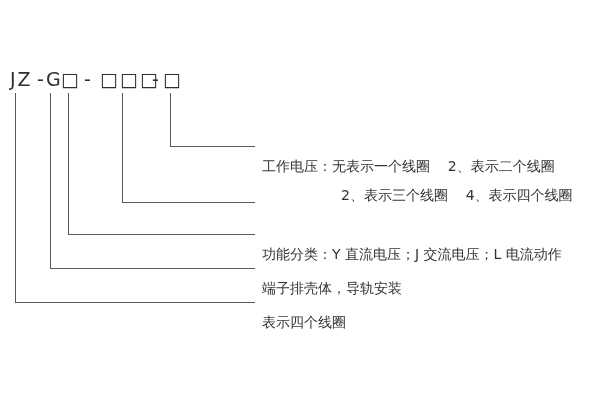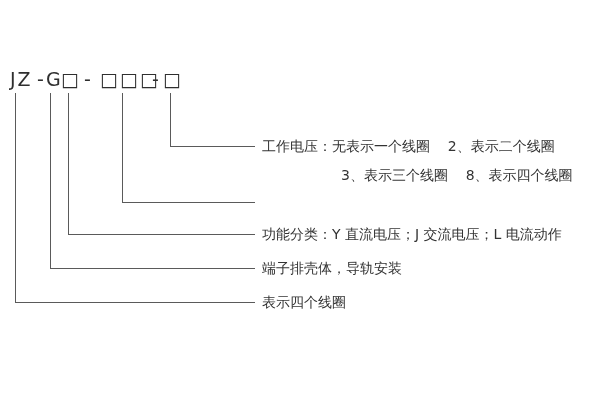--- a/index.html
+++ b/index.html
@@ -34,20 +34,21 @@
     position: absolute;
     height: 1px;
     background: #5a5a5a;
   }
   .callout {
     position: absolute;
     font-size: 14px;
     color: #333333;
     white-space: pre;
     line-height: 1;
+    margin-top: 20px;
   }
 </style>
 </head>
 <body>
 
 <div class="diagram">
 
   <span class="code-seg" style="left:10px">JZ</span>
   <span class="code-seg" style="left:37px">-</span>
   <span class="code-seg" style="left:46px">G</span>
@@ -66,18 +67,18 @@
   <div class="vline" style="left:68px; top:93px; height:141px"></div>
   <div class="hline" style="left:68px; top:234px; width:187px"></div>
 
   <div class="vline" style="left:122px; top:93px; height:109px"></div>
   <div class="hline" style="left:122px; top:202px; width:133px"></div>
 
   <div class="vline" style="left:170px; top:93px; height:53px"></div>
   <div class="hline" style="left:170px; top:146px; width:85px"></div>
 
   <div class="callout" style="left:262px; top:139px">工作电压：无表示一个线圈    2、表示二个线圈</div>
-  <div class="callout" style="left:341px; top:168px">3、表示三个线圈    8、表示四个线圈</div>
+  <div class="callout" style="left:341px; top:168px">2、表示三个线圈    4、表示四个线圈</div>
   <div class="callout" style="left:262px; top:261px">端子排壳体，导轨安装</div>
   <div class="callout" style="left:262px; top:227px">功能分类：Y 直流电压；J 交流电压；L 电流动作</div>
   <div class="callout" style="left:262px; top:295px">表示四个线圈</div>
 
 </div>
 
 </body></html>

